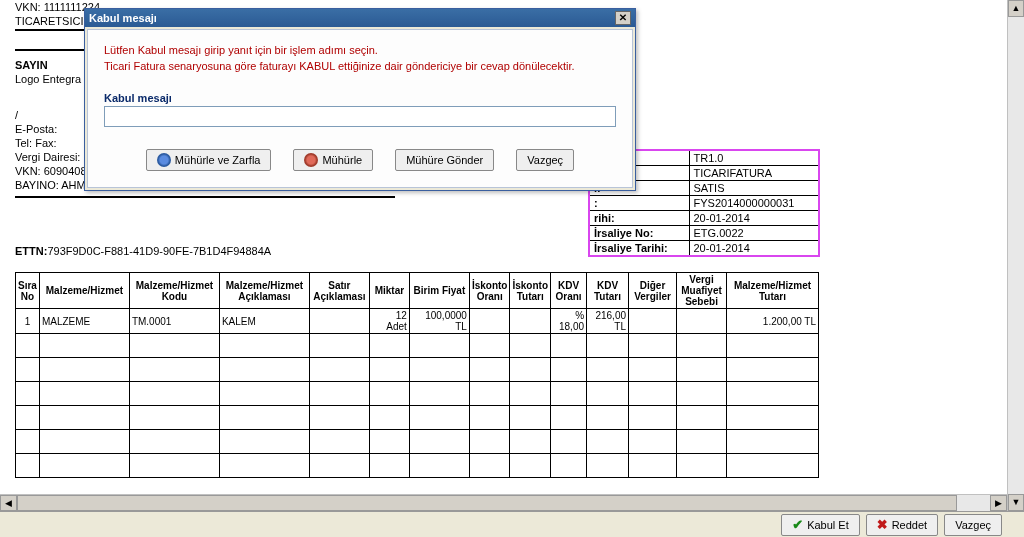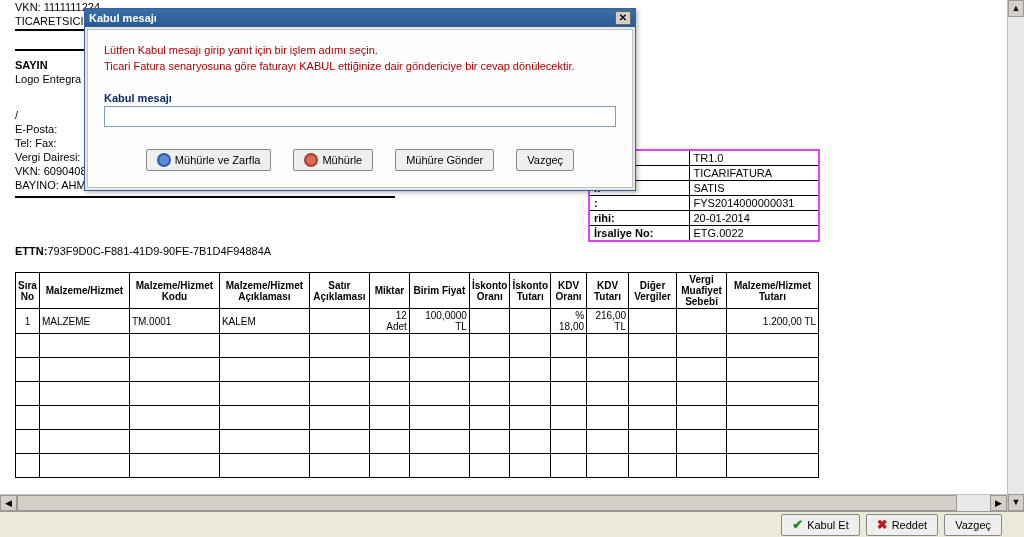--- a/index.html
+++ b/index.html
@@ -270,20 +270,24 @@
           <td class="lbl">:</td>
           <td class="val">FYS2014000000031</td>
         </tr>
         <tr>
           <td class="lbl">rihi:</td>
           <td class="val">20-01-2014</td>
         </tr>
         <tr>
           <td class="lbl">İrsaliye No:</td>
           <td class="val">ETG.0022</td>
+        </tr>
+        <tr>
+          <td class="lbl">İrsaliye Tarihi:</td>
+          <td class="val">20-01-2014</td>
         </tr>
       </tbody>
   </table>
 
   <div class="ettn">
     <b>ETTN:</b><span>793F9D0C-F881-41D9-90FE-7B1D4F94884A</span>
   </div>
 
   <table class="items" id="items-table">
     <thead>

